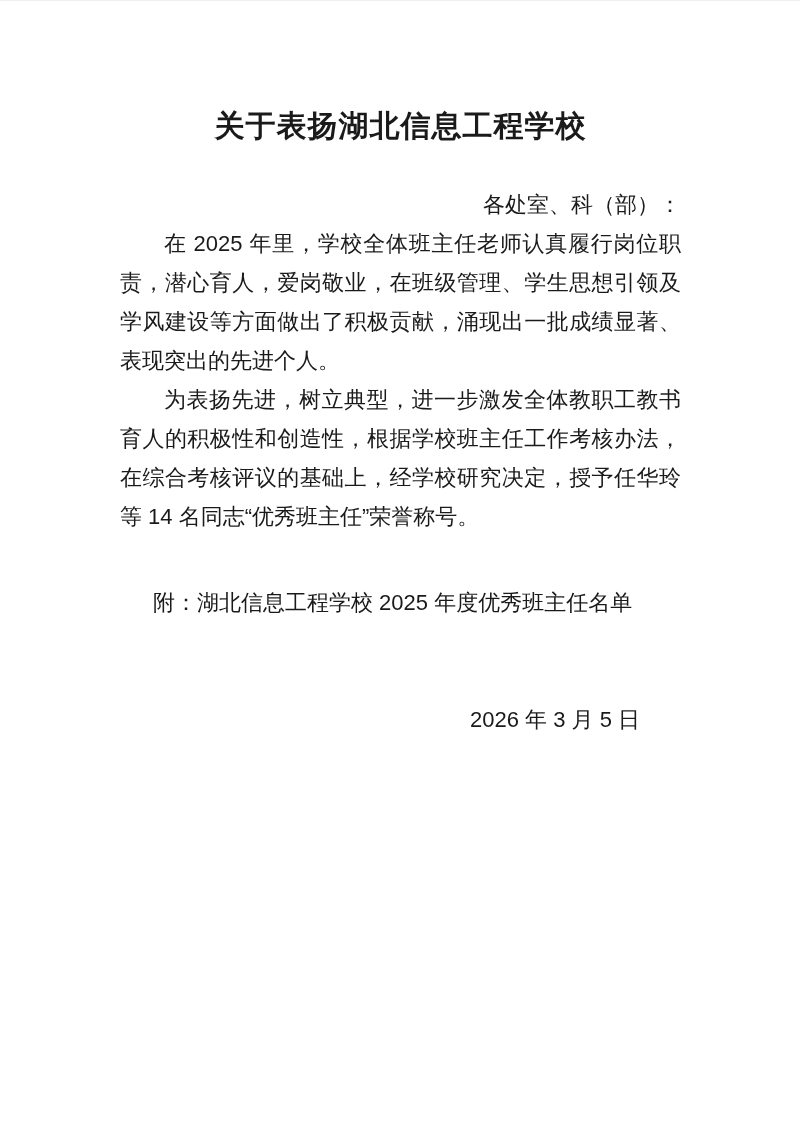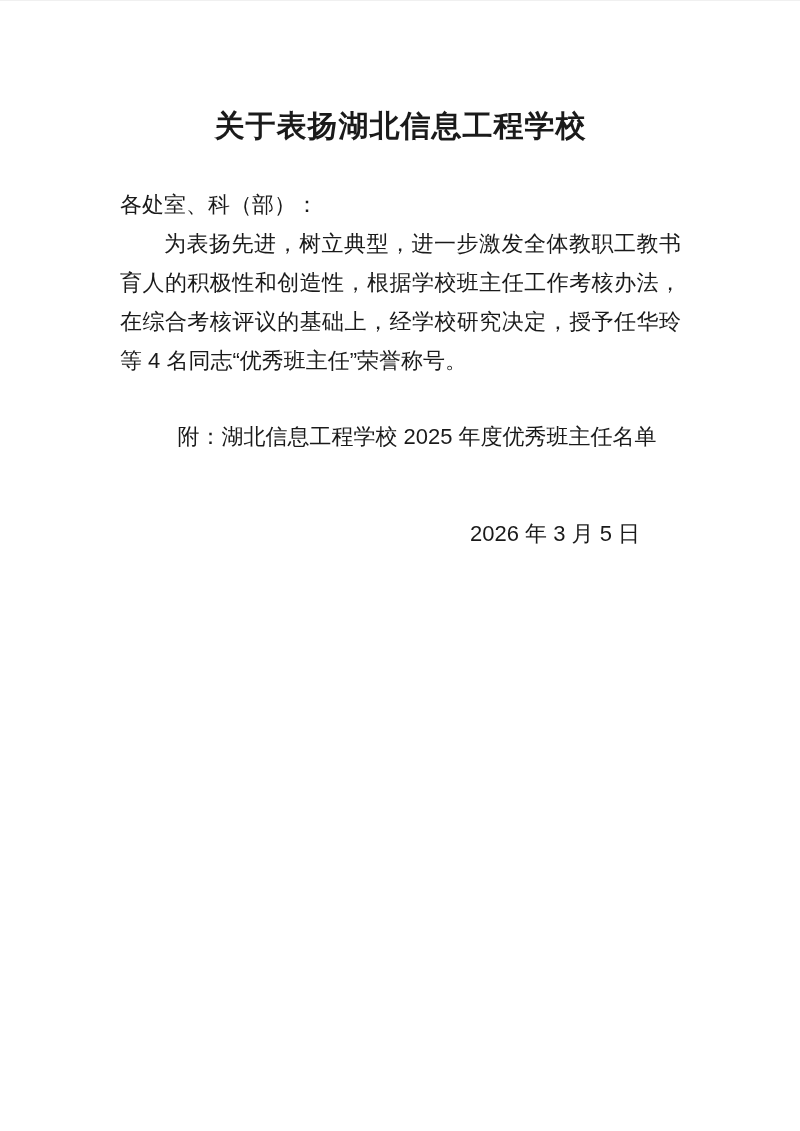--- a/index.html
+++ b/index.html
@@ -27,51 +27,52 @@
     line-height: 50px;
     letter-spacing: 1px;
   }
   .body-text {
     margin-top: 34px;
     font-size: 22px;
     line-height: 39px;
     text-align: justify;
   }
   .salutation {
-    text-align: left;
+    text-align: right;
   }
   .para {
     text-indent: 2em;
   }
   .attachment {
-    margin-top: 37px;        
+    margin-top: 47px;        
     text-indent: 33px;
-    text-align: center;
+    text-align: left;
   }
   .date-line {
-    margin-top: 58px;        
+    margin-top: 78px;        
     text-align: right;
     padding-right: 41px;
   }
 </style>
 </head>
 <body>
 
 <div class="page">
   <div class="content">
 
     <div class="doc-title">
       <div>关于表扬湖北信息工程学校</div>
     </div>
 
     <div class="body-text">
       <div class="salutation">各处室、科（部）：</div>
 
+      <p class="para">在 2025 年里，学校全体班主任老师认真履行岗位职责，潜心育人，爱岗敬业，在班级管理、学生思想引领及学风建设等方面做出了积极贡献，涌现出一批成绩显著、表现突出的先进个人。</p>
 
-      <p class="para">为表扬先进，树立典型，进一步激发全体教职工教书育人的积极性和创造性，根据学校班主任工作考核办法，在综合考核评议的基础上，经学校研究决定，授予任华玲等 4 名同志“优秀班主任”荣誉称号。</p>
+      <p class="para">为表扬先进，树立典型，进一步激发全体教职工教书育人的积极性和创造性，根据学校班主任工作考核办法，在综合考核评议的基础上，经学校研究决定，授予任华玲等 14 名同志“优秀班主任”荣誉称号。</p>
 
 
       <div class="attachment">附：湖北信息工程学校 2025 年度优秀班主任名单</div>
 
       <div class="date-line">2026 年 3 月 5 日</div>
     </div>
 
   </div>
 </div>
 

